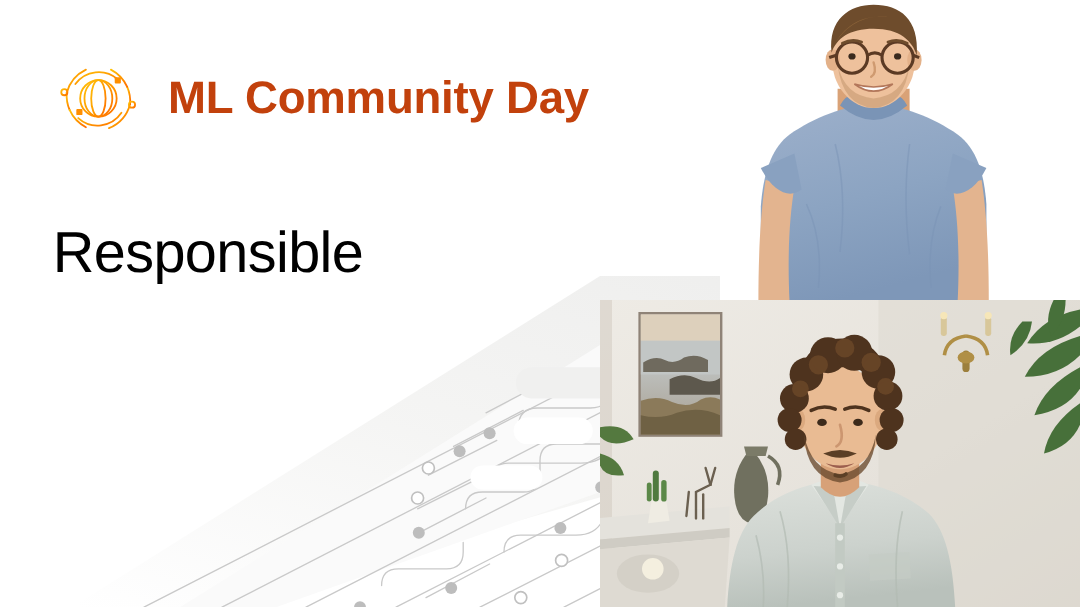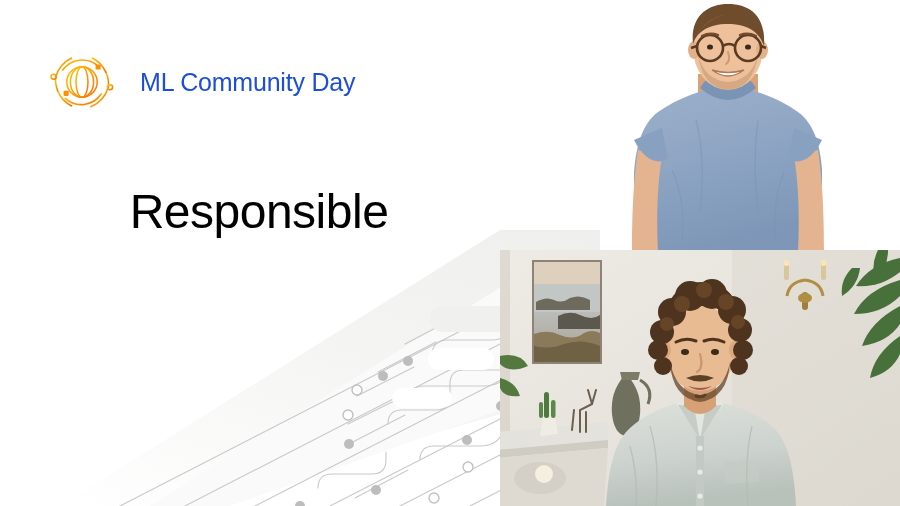--- a/index.html
+++ b/index.html
@@ -35,41 +35,41 @@
     align-items: center;
     gap: 18px;
   }
   .brand-logo {
     width: 80px;
     height: 80px;
     flex: 0 0 auto;
     display: block;
   }
   .brand-title {
-    font-size: 25px;
-    font-weight: 400;
+    font-size: 38px;
+    font-weight: 700;
     letter-spacing: -0.2px;
-    color: #1d4ed8;
+    color: #c2410c;
     white-space: nowrap;
     line-height: 1;
   }
 
   
   .headline {
     position: absolute;
     left: 44px;
     top: 148px;
     width: 430px;
     font-size: 48px;
     font-weight: 300;
     line-height: 1.32;
     letter-spacing: -0.5px;
     color: #000000;
   }
-  .headline-line { display: block; text-align: center; }
+  .headline-line { display: block; }
 
   
   .presenter-cutout {
     position: absolute;
     left: 600px;
     top: 0;
     width: 300px;
     height: 252px;
     overflow: hidden;
   }

